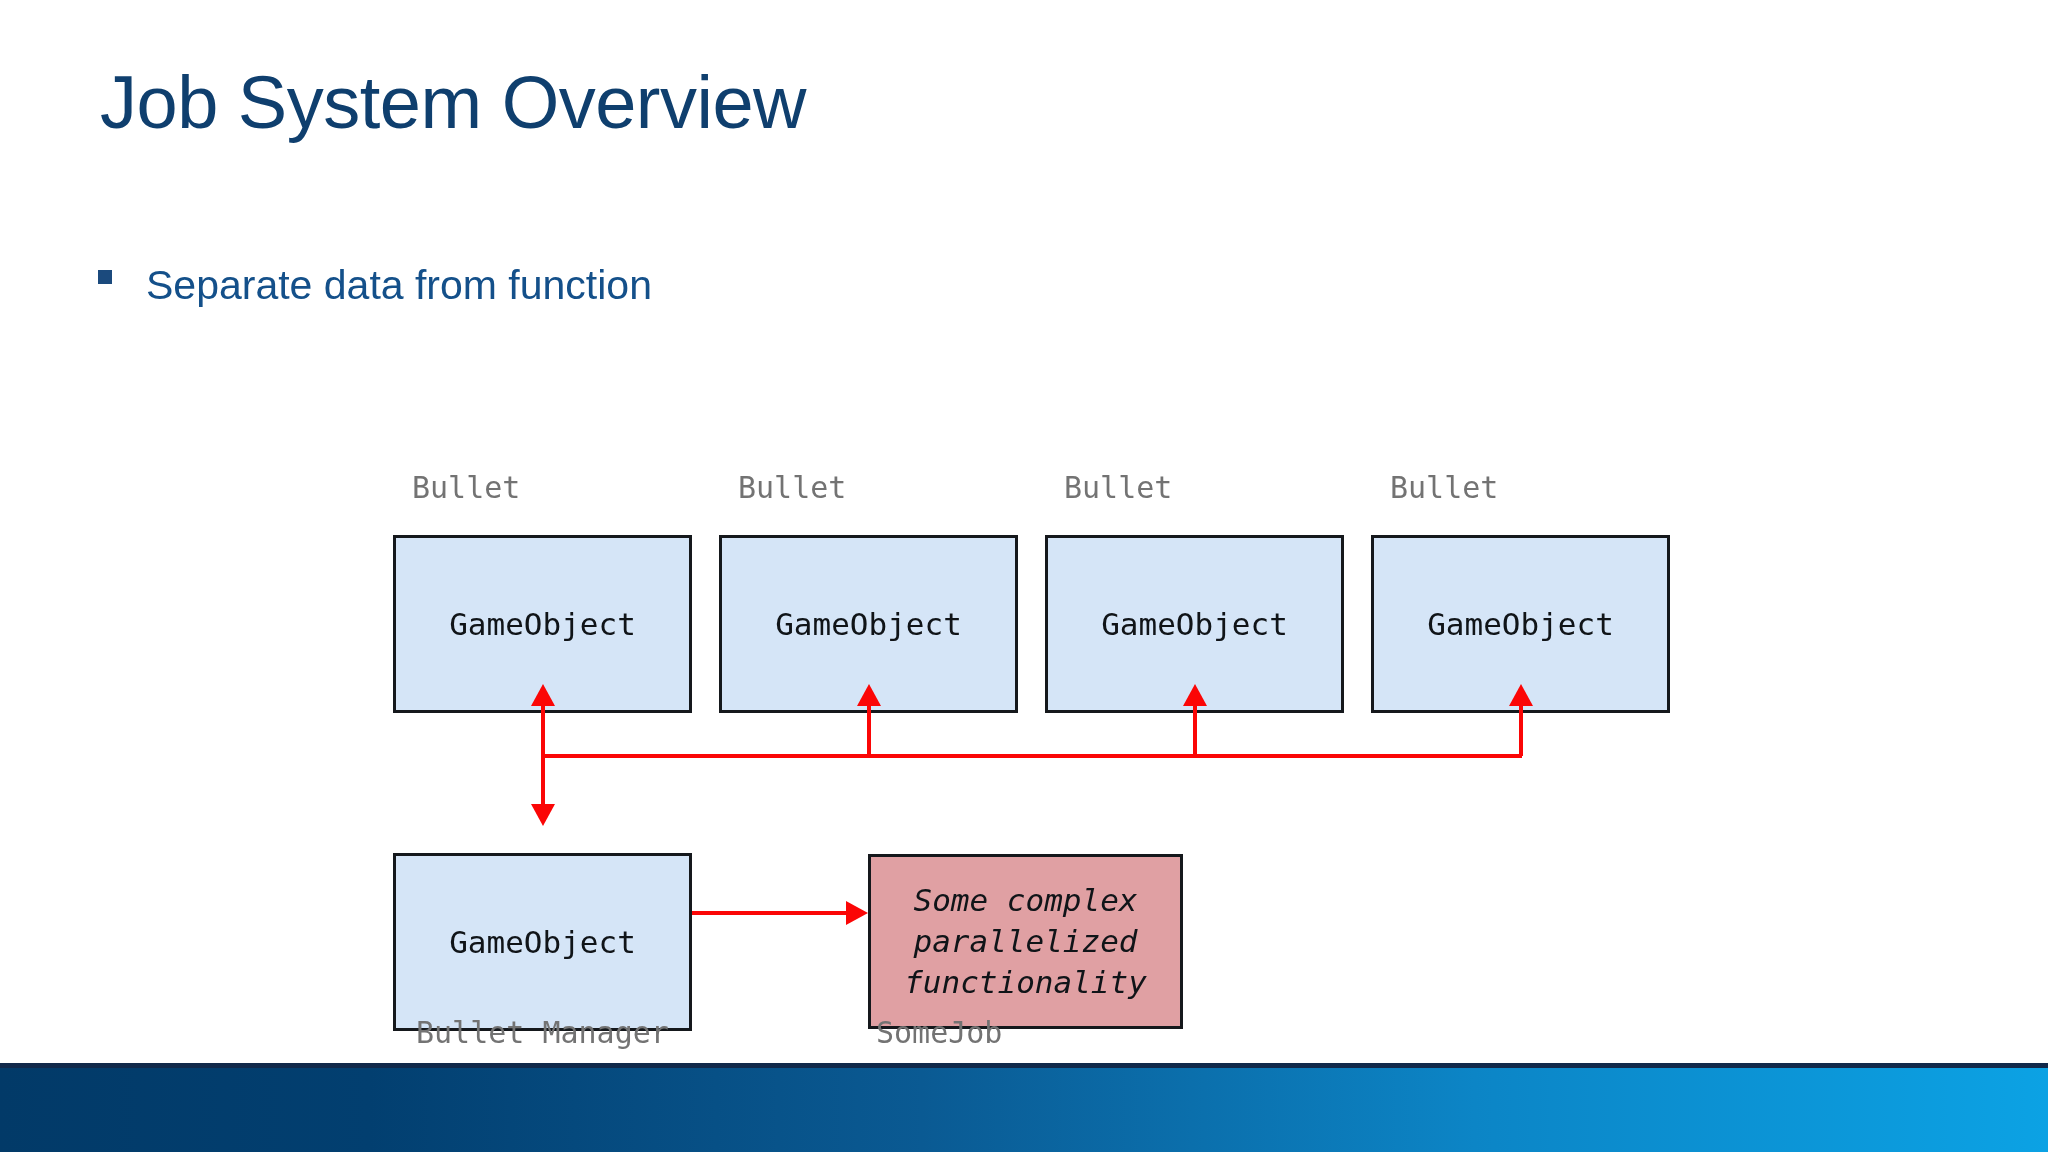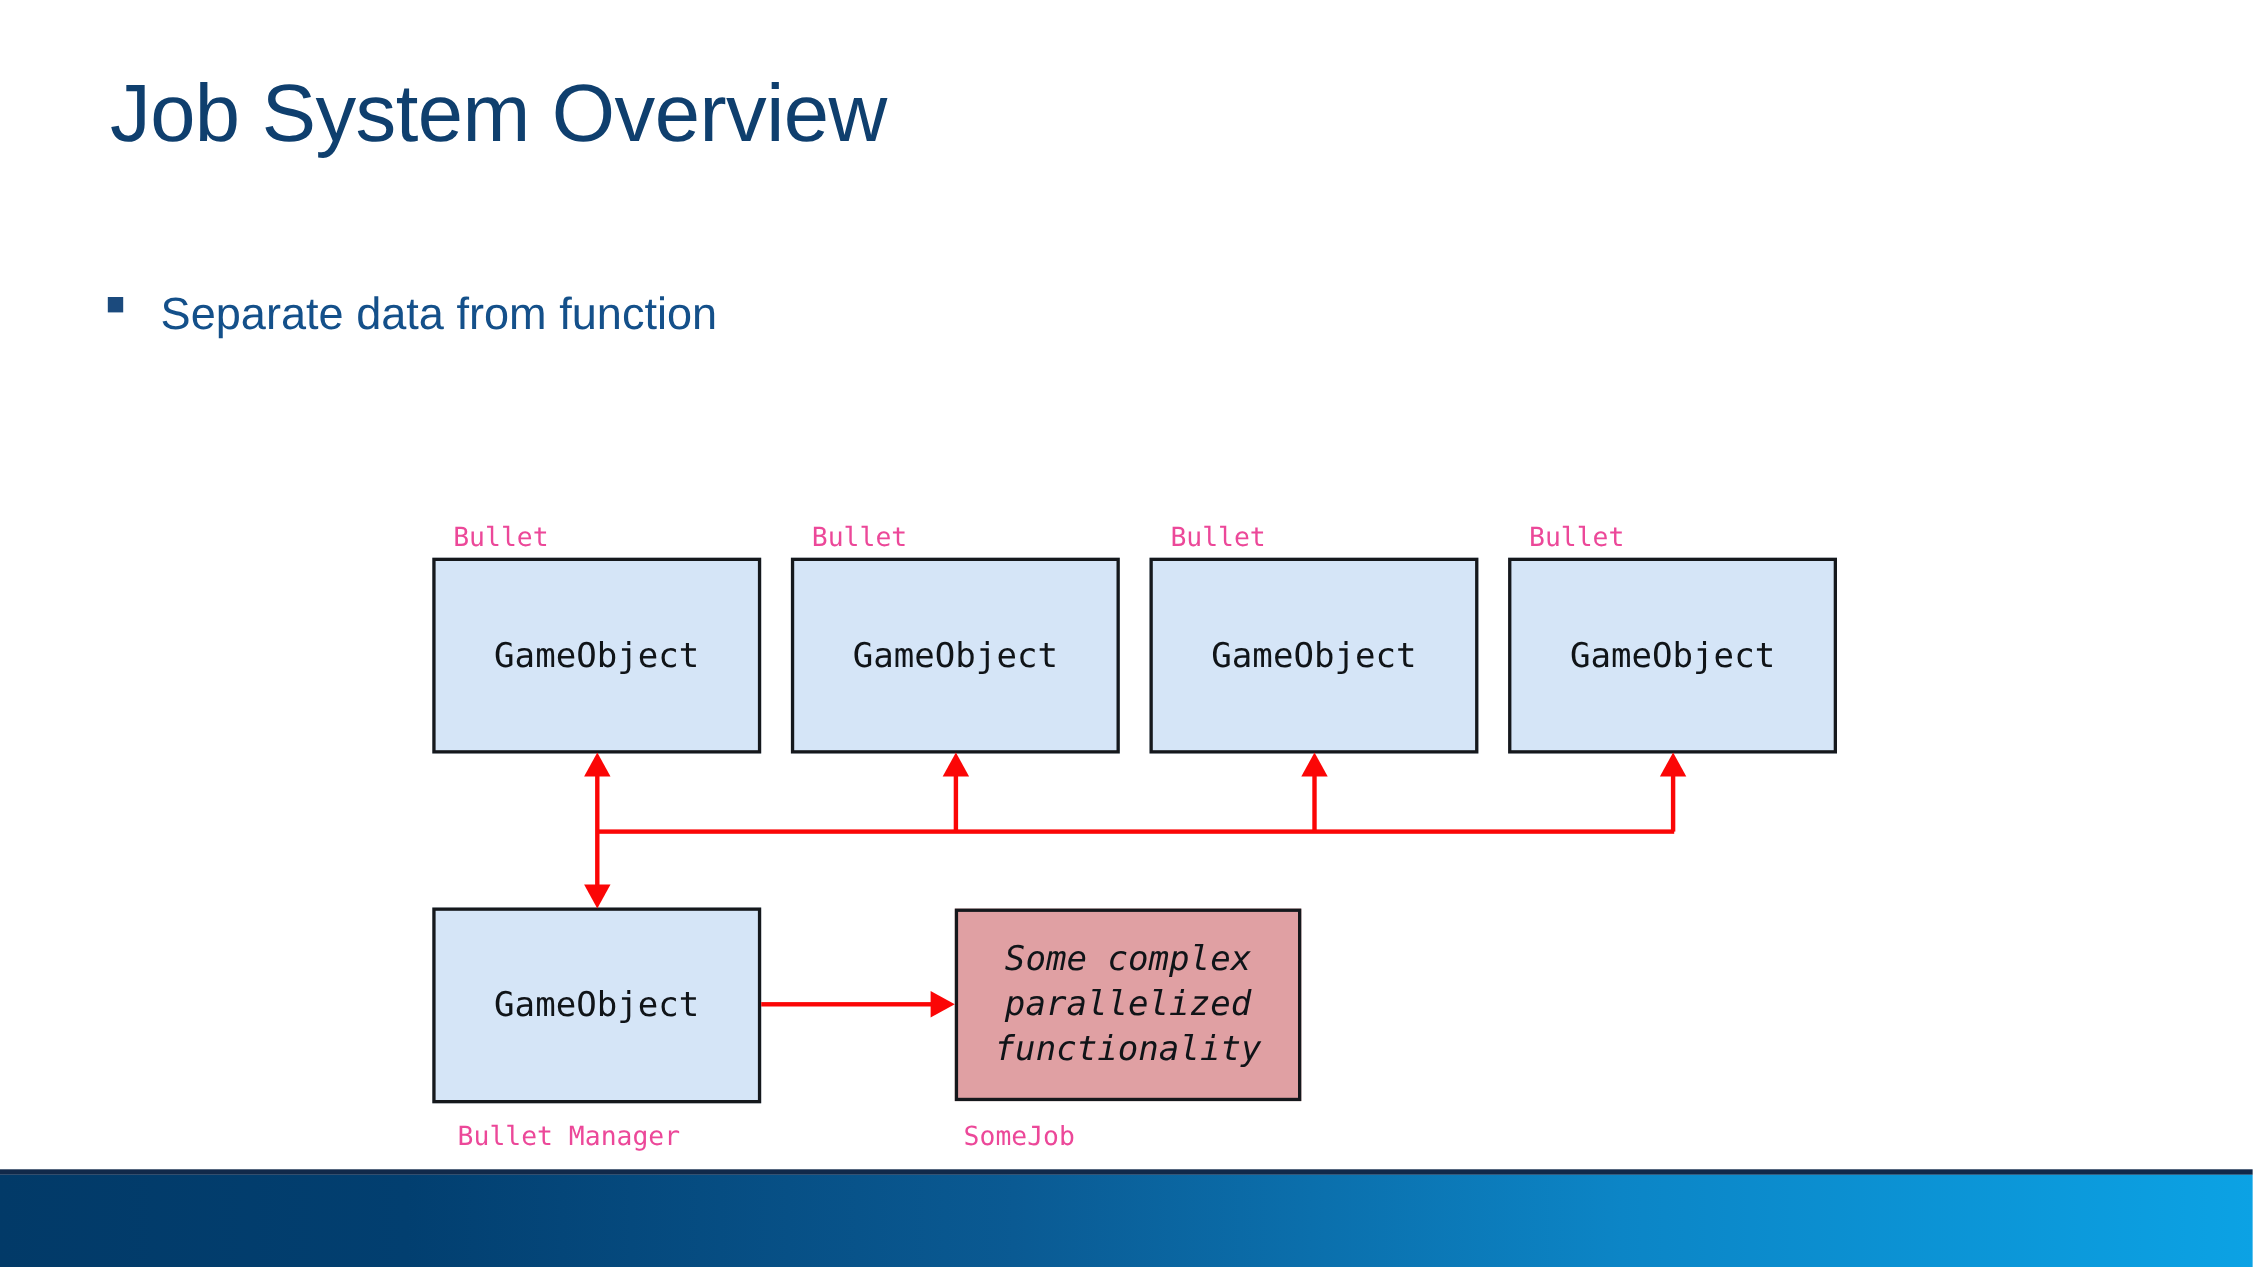--- a/index.html
+++ b/index.html
@@ -76,40 +76,41 @@
   }
   .node-box {
     position: absolute;
     box-sizing: border-box;
     border: 3px solid #15181c;
     display: flex;
     align-items: center;
     justify-content: center;
     font-family: "DejaVu Sans Mono", "Liberation Mono", monospace;
     color: #101418;
+    margin-top: 28px;
   }
   .node-box.blue {
     background: #d5e5f7;
   }
   .node-box.red {
     background: #e0a0a3;
   }
   .node-label-inner {
     font-size: 31px;
     line-height: 41px;
     text-align: center;
     white-space: pre-line;
     letter-spacing: 0px;
   }
   .node-caption {
     position: absolute;
     font-family: "DejaVu Sans Mono", "Liberation Mono", monospace;
-    font-size: 24px;
+    font-size: 30px;
     line-height: 40px;
-    color: #ec4899;
+    color: #737373;
     white-space: nowrap;
   }
 
   
   .conn-v {
     position: absolute;
     width: 4px;
     background: #fb0606;
   }
   .conn-h {

